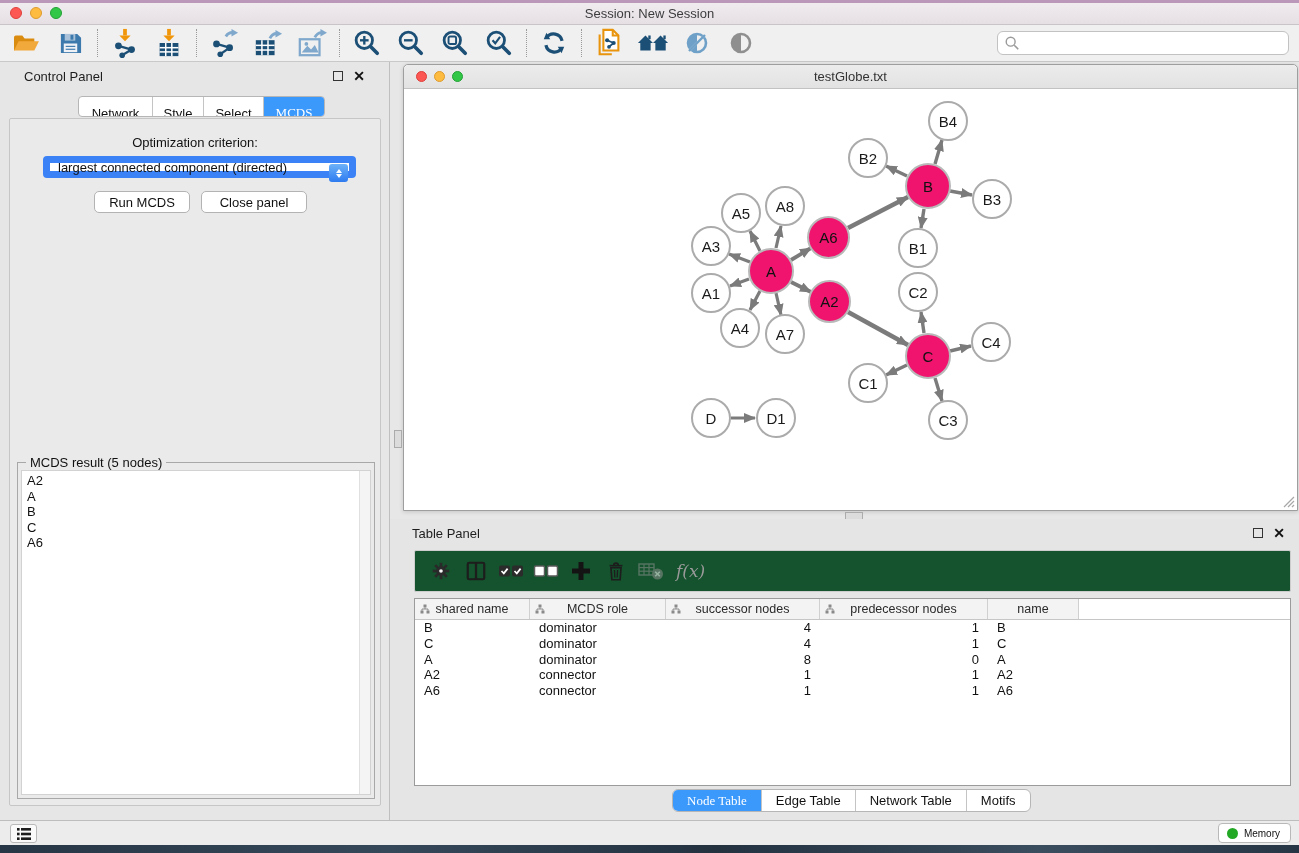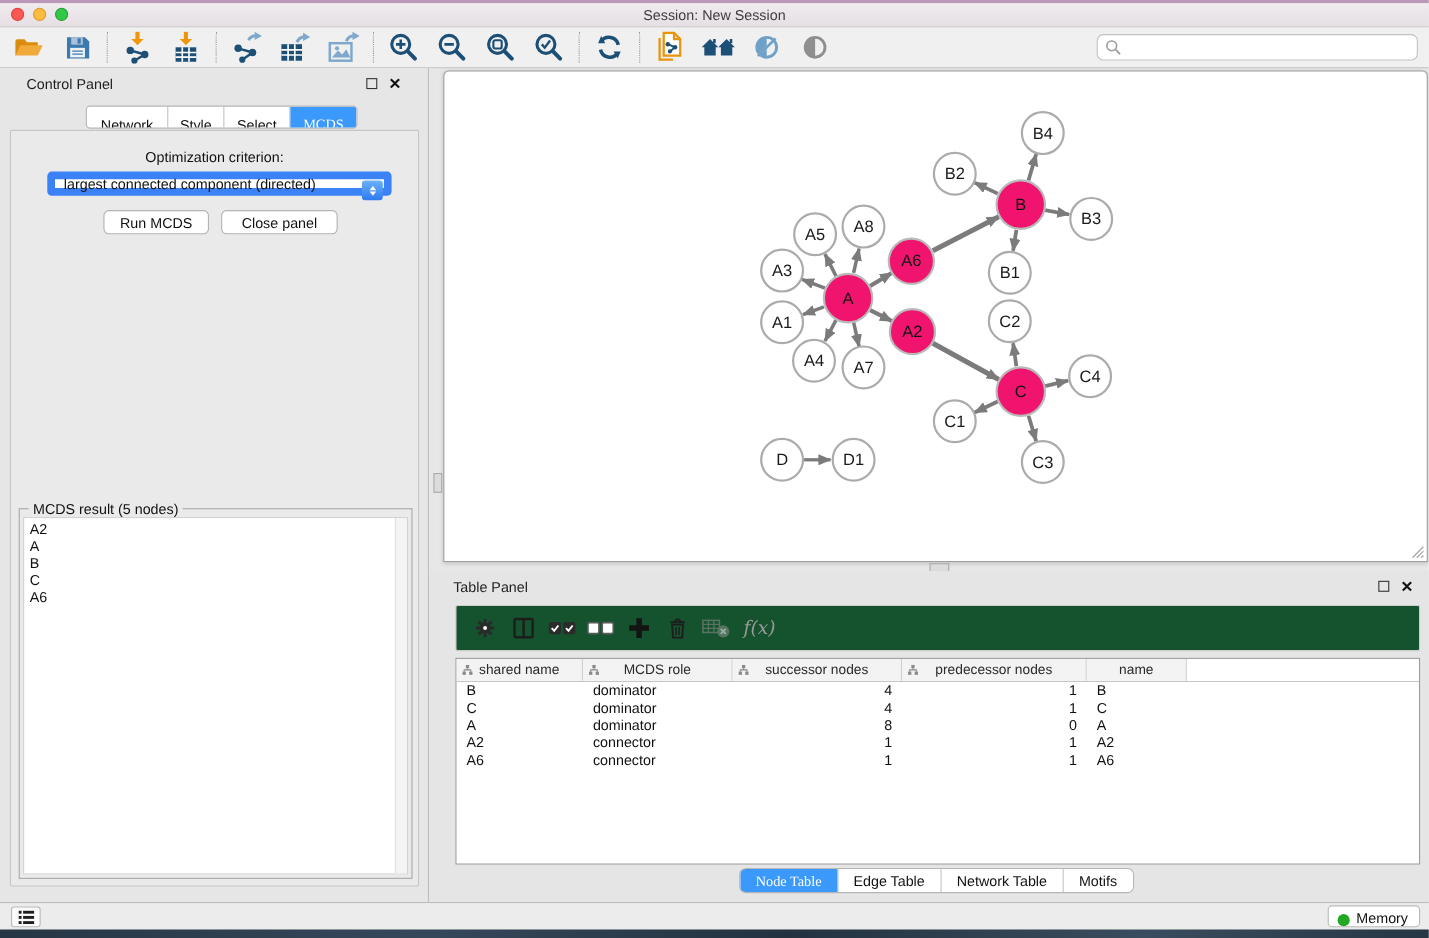--- a/index.html
+++ b/index.html
@@ -92,21 +92,21 @@
   .num { text-align:right; }
 
   .tp-tabs { left:282px; top:270px; height:23px; border-radius:6px; }
   .tp-tabs .sg { padding:5px 14px; }
 
   
   .statusbar { position:absolute; left:0; top:820px; width:100%; height:25px; background:#ececec; border-top:1px solid #bdbdbd; }
   .listbtn { position:absolute; left:10px; top:3px; width:27px; height:19px; background:#fafafa; border:1px solid #b9b9b9; border-radius:3px;
              display:flex; align-items:center; justify-content:center; }
   .membtn { position:absolute; right:8px; top:2px; height:20px; background:#fff; border:1px solid #b9b9b9; border-radius:4px;
-            display:flex; align-items:flex-end; gap:6px; padding:0 10px 0 8px; font-size:13px; color:#111; }
+            display:flex; align-items:center; gap:6px; padding:0 10px 0 8px; font-size:10px; color:#111; }
   .memdot { width:11px; height:11px; border-radius:50%; background:#23a826; }
   .wallpaper { position:absolute; left:0; top:845px; width:100%; height:8px;
                background:linear-gradient(90deg,#273645,#35485a 30%,#243240 55%,#3a4d5e 80%,#273645); }
 </style>
 </head>
 <body>
 
 <div id="app">
   <div class="top-strip"></div>
 
@@ -327,20 +327,28 @@
           <div class="gb-item">B</div>
           <div class="gb-item">C</div>
           <div class="gb-item">A6</div>
           <div class="gb-scroll"></div>
         </div>
       </div>
     </div>
   </div>
 
   <div class="netwin">
+    <div class="net-title">
+      <div class="net-lights">
+        <span class="light l-red"></span>
+        <span class="light l-yel"></span>
+        <span class="light l-grn"></span>
+      </div>
+      <span>testGlobe.txt</span>
+    </div>
     <div class="net-canvas">
       <svg width="893" height="421" style="position:absolute;left:0;top:0;">
         <defs>
           <marker id="arw" markerWidth="12" markerHeight="10" refX="11" refY="5" orient="auto" markerUnits="userSpaceOnUse">
             <path d="M0,0 L12,5 L0,10 z" fill="#7b7b7b"></path>
           </marker>
         </defs>
         <g stroke="#7b7b7b">
           <line x1="356" y1="162" x2="346" y2="142" stroke-width="3.2" marker-end="url(#arw)"></line>
           <line x1="372" y1="159" x2="377" y2="137" stroke-width="3.2" marker-end="url(#arw)"></line>

